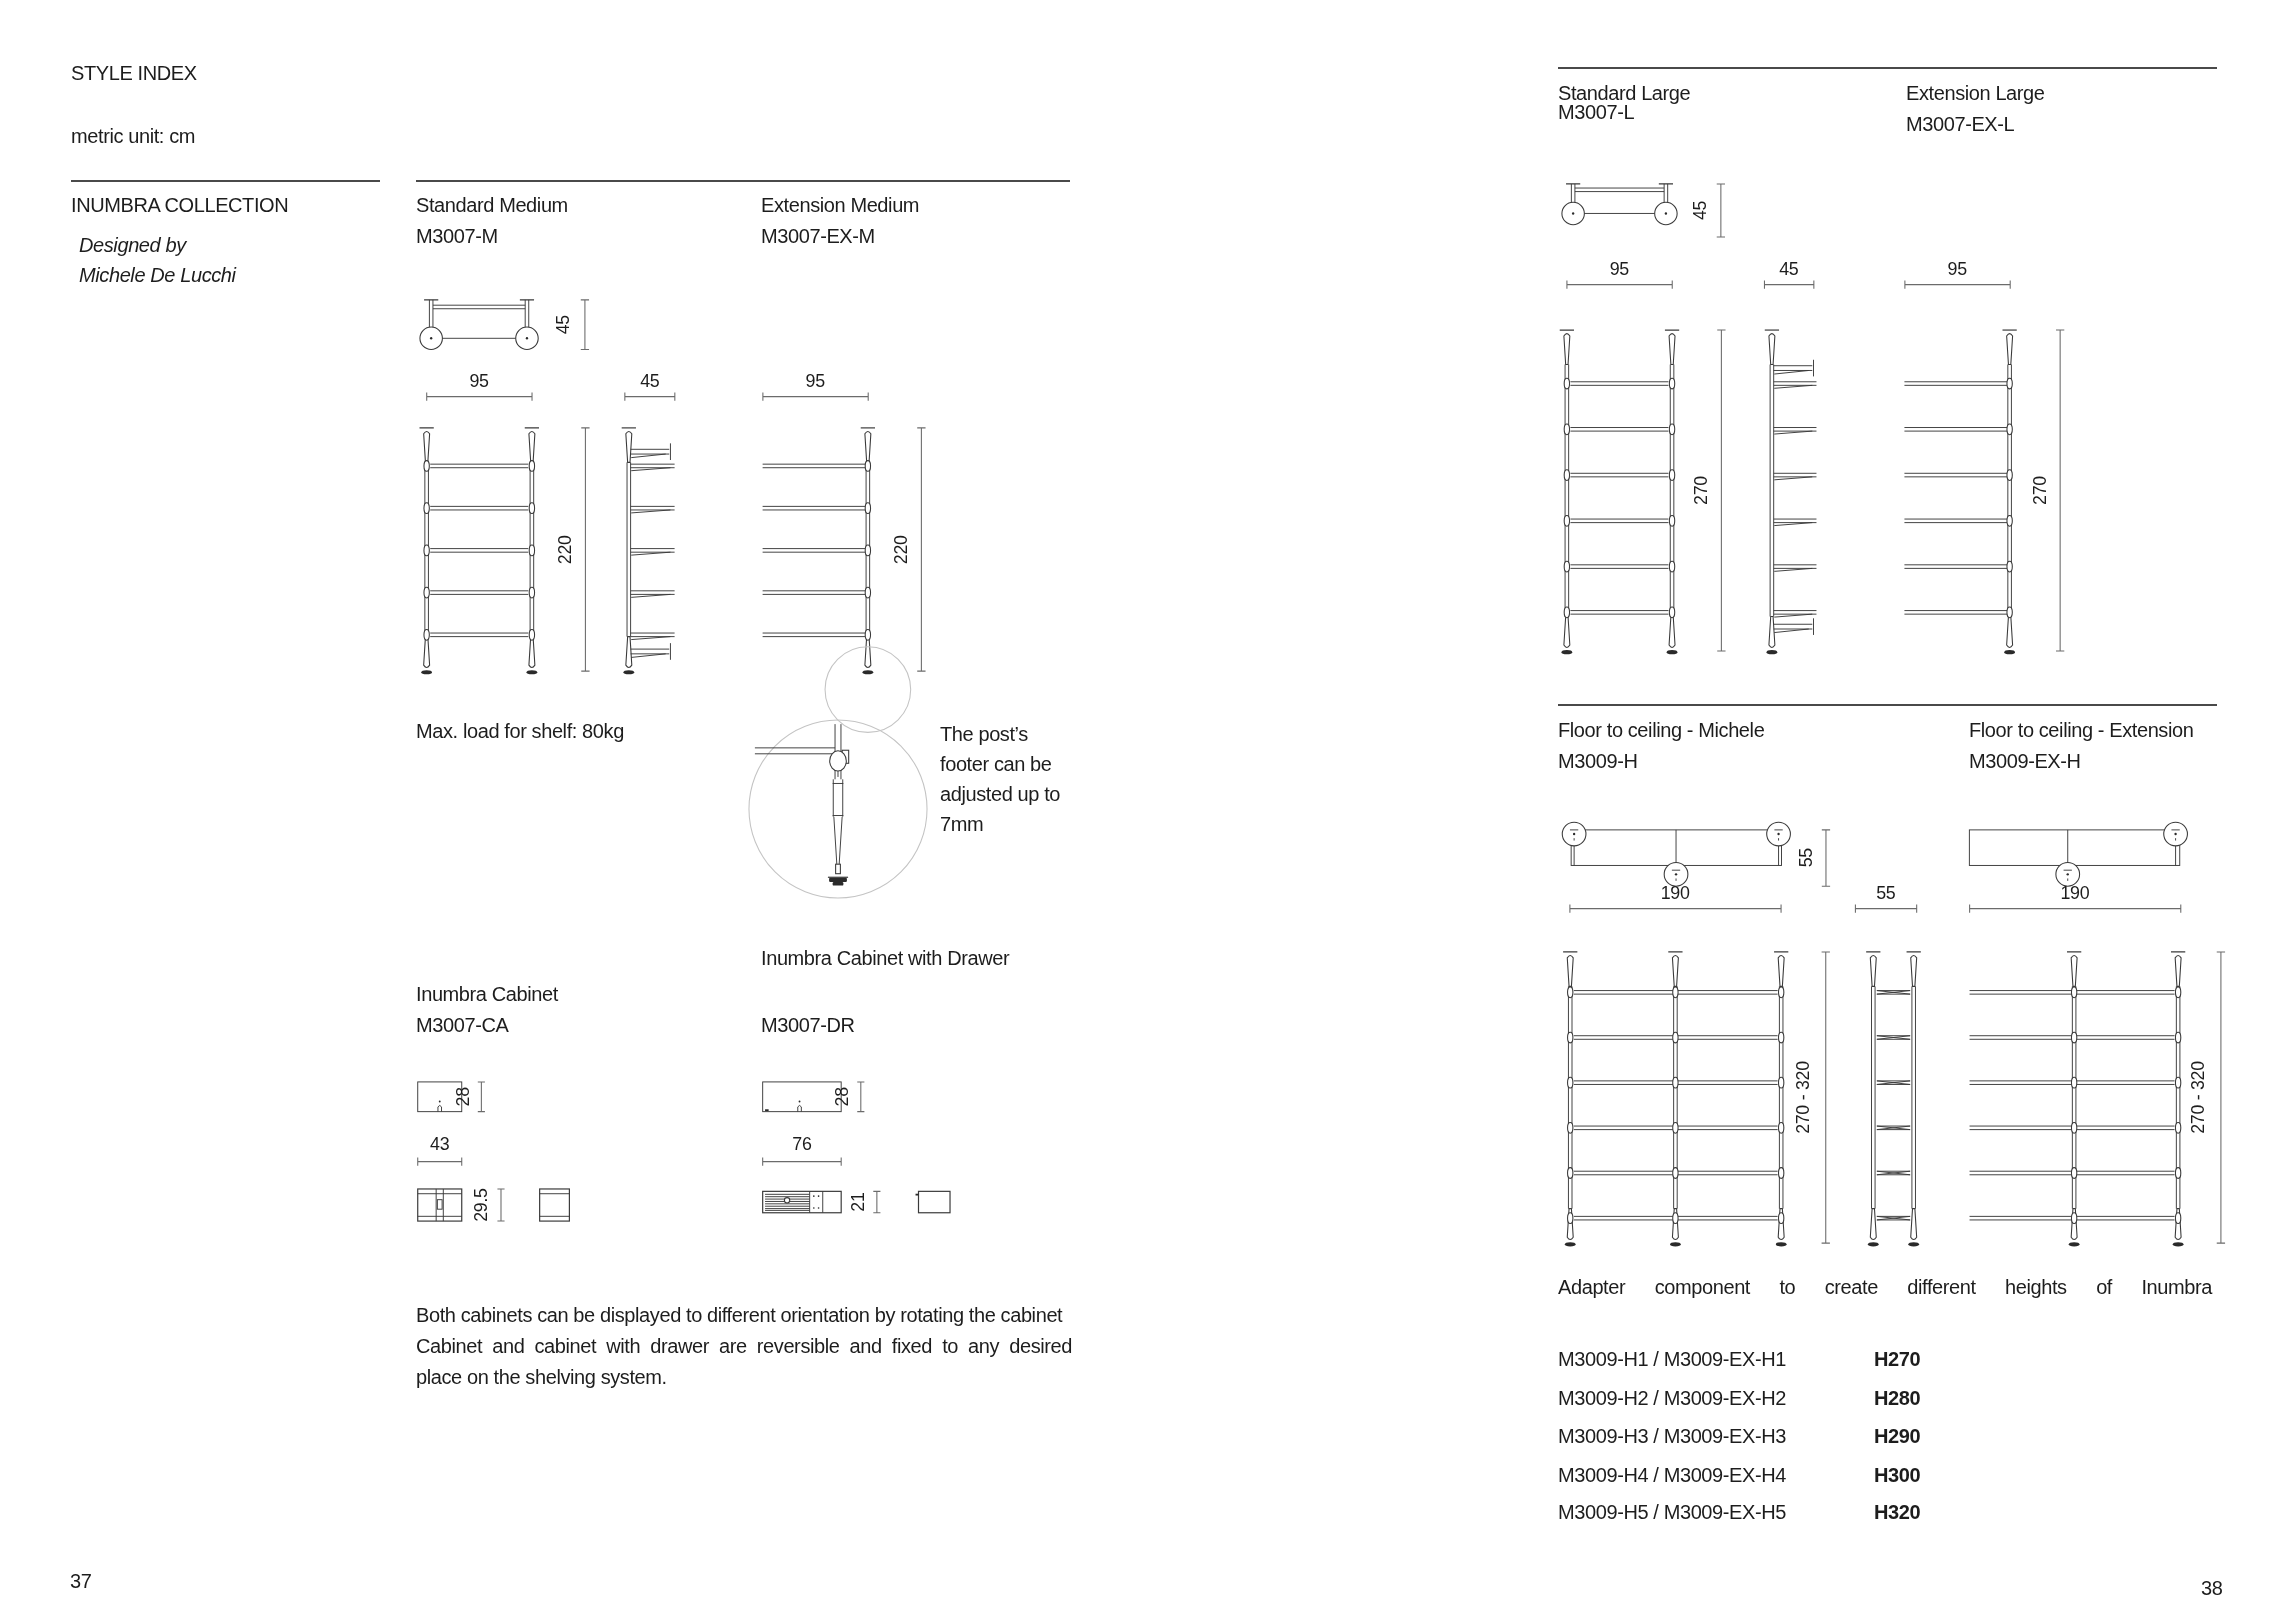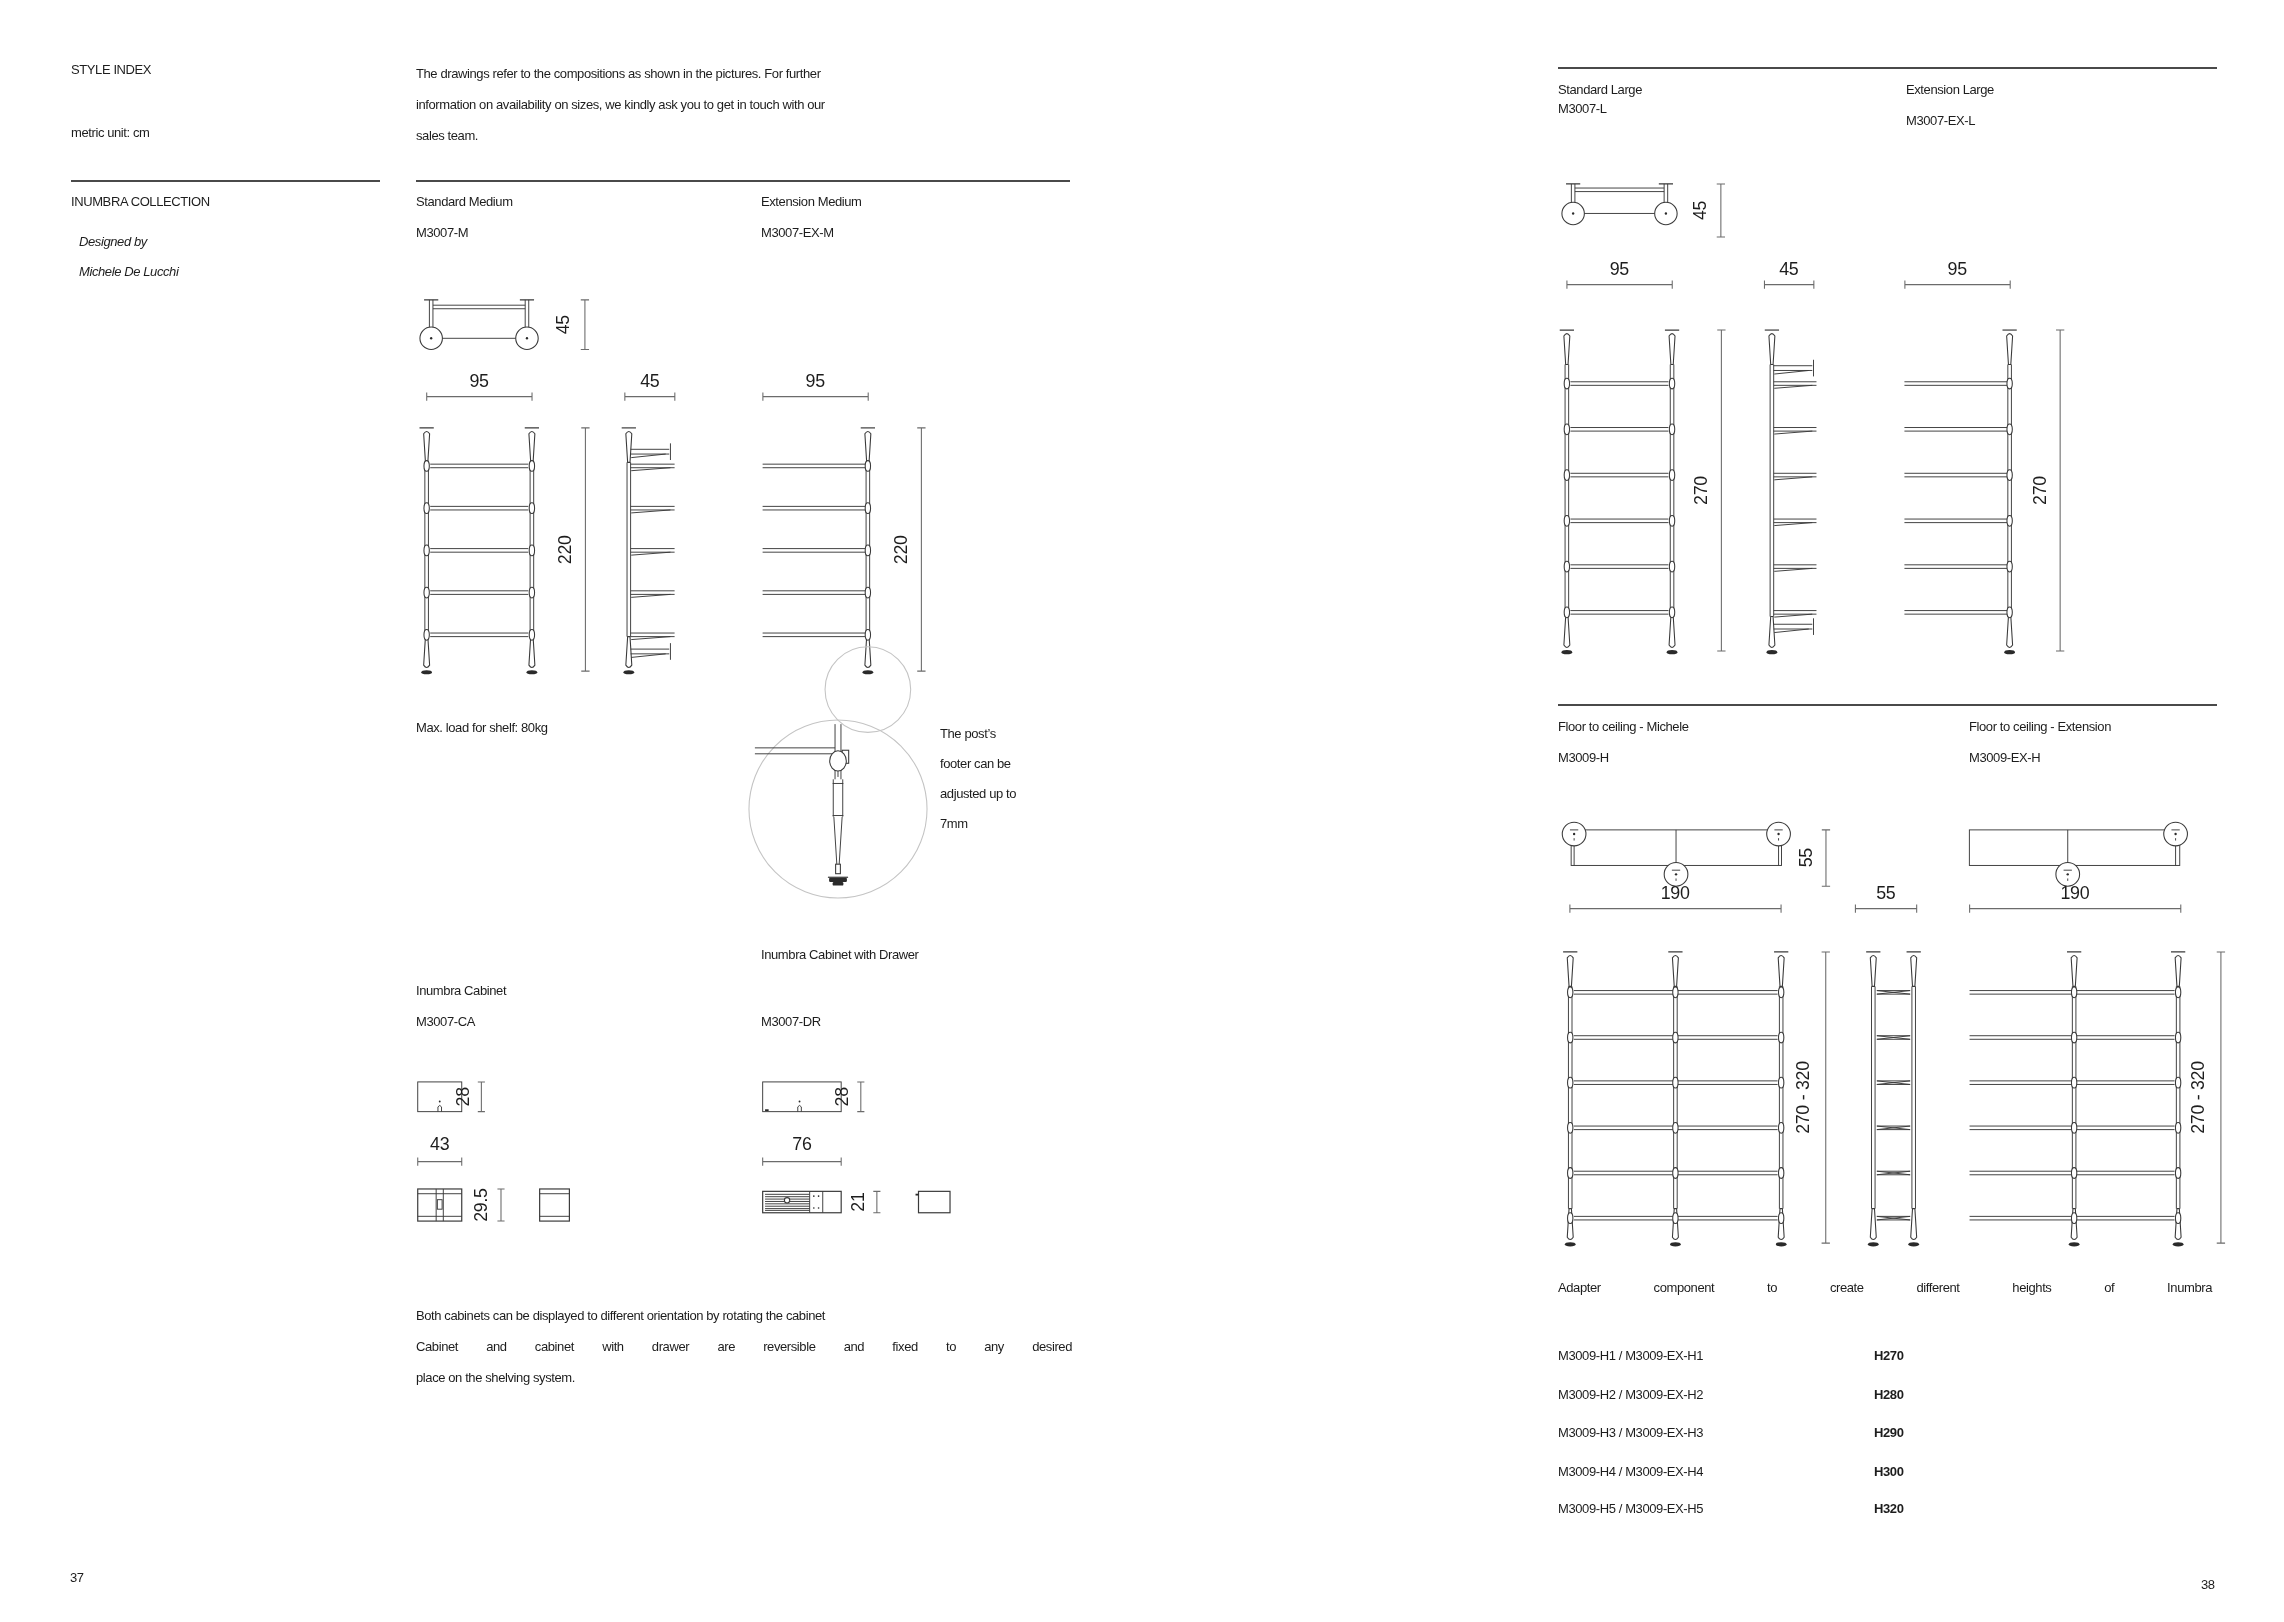--- a/index.html
+++ b/index.html
@@ -6,21 +6,21 @@
   .spread{
     position:relative;
     width:2284px;height:1623px;
     background:#ffffff;
     font-family:"Liberation Sans", sans-serif;
     color:#1d1d1d;
     overflow:hidden;
   }
   .t{
     position:absolute;
-    font-size:13px;
+    font-size:20px;
     letter-spacing:-0.4px;
     line-height:1.05;
     white-space:nowrap;
   }
   .lines .ln{line-height:31px;white-space:nowrap;}
   .lines50 .ln{line-height:30px;white-space:nowrap;}
   .italic{font-style:italic;margin-left:8px;}
   .bold{font-weight:bold;}
   .just{
     white-space:normal;
@@ -46,25 +46,20 @@
 
 <div class="spread">
 
   <div class="t" style="left:71px;top:63px">STYLE INDEX</div>
   <div class="t" style="left:71px;top:126px">metric unit: cm</div>
   <div class="rule" style="left:71px;top:180px;width:309px"></div>
   <div class="t" style="left:71px;top:195px">INUMBRA COLLECTION</div>
   <div class="t italic" style="left:71px;top:235px">Designed by</div>
   <div class="t italic" style="left:71px;top:265px">Michele De Lucchi</div>
 
-  <div class="t lines" style="left:416px;top:58px">
-    <div class="ln">The drawings refer to the compositions as shown in the pictures. For further</div>
-    <div class="ln">information on availability on sizes, we kindly ask you to get in touch with our</div>
-    <div class="ln">sales team.</div>
-  </div>
   <div class="rule" style="left:416px;top:180px;width:654px"></div>
 
   <div class="t" style="left:416px;top:195px">Standard Medium</div>
   <div class="t" style="left:416px;top:226px">M3007-M</div>
   <div class="t" style="left:761px;top:195px">Extension Medium</div>
   <div class="t" style="left:761px;top:226px">M3007-EX-M</div>
 
   <svg style="left:416px;top:291px" width="190" height="68" viewBox="0 0 320 115">
     <path class="ln" d="M13 15 H37 M175 15 H199"></path>
     <path class="ln-thin" d="M22 15 V72 M28 15 V72 M184 15 V72 M190 15 V72"></path>

